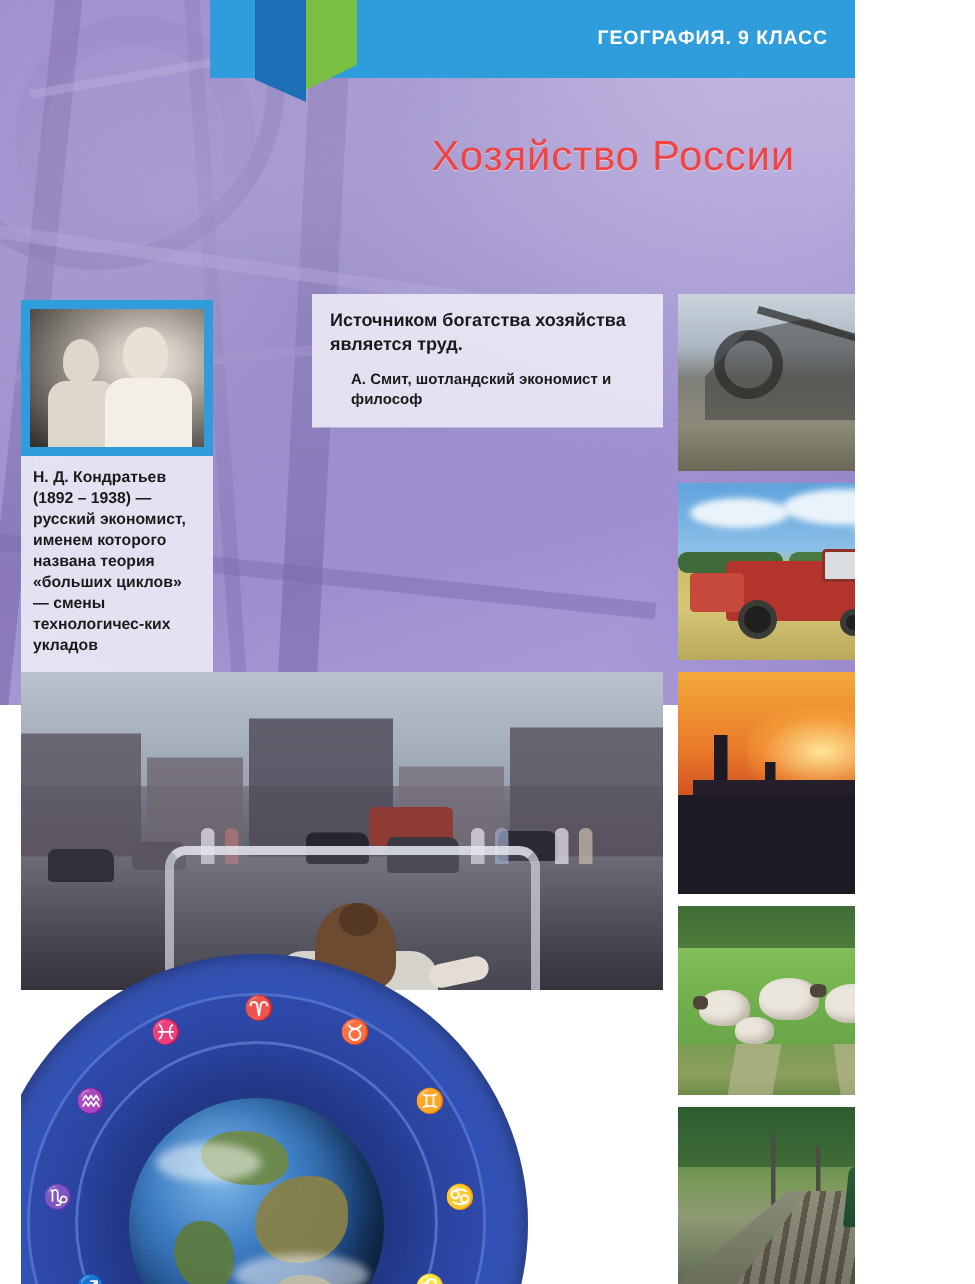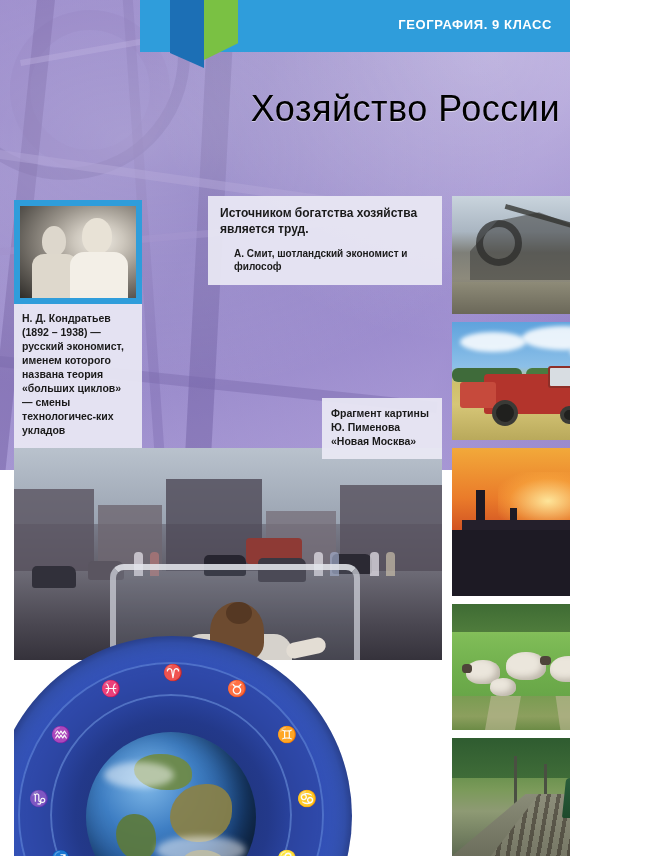--- a/index.html
+++ b/index.html
@@ -84,23 +84,23 @@
   .flag-accent .green-tab {
     position: absolute; left: 34px; top: 0;
     width: 34px; height: 60px;
     background: #7ac143;
     clip-path: polygon(0 0, 100% 0, 100% 72%, 0 100%);
   }
 
   
   .main-title {
     position: absolute;
-    right: 10px; top: 88px;
-    color: #000000;
-    font-size: 36px;
+    right: 40px; top: 88px;
+    color: #ef4444;
+    font-size: 28px;
     font-weight: normal;
     letter-spacing: 0.5px;
     text-shadow: 0 1px 0 rgba(255,255,255,0.5);
     z-index: 8;
     white-space: nowrap;
   }
 
   
   .quote-box {
     position: absolute;
@@ -507,21 +507,20 @@
     <div class="person p3"></div>
     <div class="person p4"></div>
     <div class="person p5"></div>
     <div class="person p6"></div>
     <div class="windshield"></div>
     <div class="driver-body"></div>
     <div class="driver-head"></div>
     <div class="driver-bun"></div>
     <div class="arm"></div>
   </div>
-  <div class="painting-caption">Фрагмент картины Ю. Пименова «Новая Москва»</div>
 
   <div class="zodiac">
     <div class="disc"></div>
     <div class="ring-band"></div>
     <div class="glyph" style="left:148px; top:26px;">♈</div>
     <div class="glyph" style="left:212px; top:42px;">♉</div>
     <div class="glyph" style="left:262px; top:88px;">♊</div>
     <div class="glyph" style="left:282px; top:152px;">♋</div>
     <div class="glyph" style="left:262px; top:212px;">♌</div>
 

